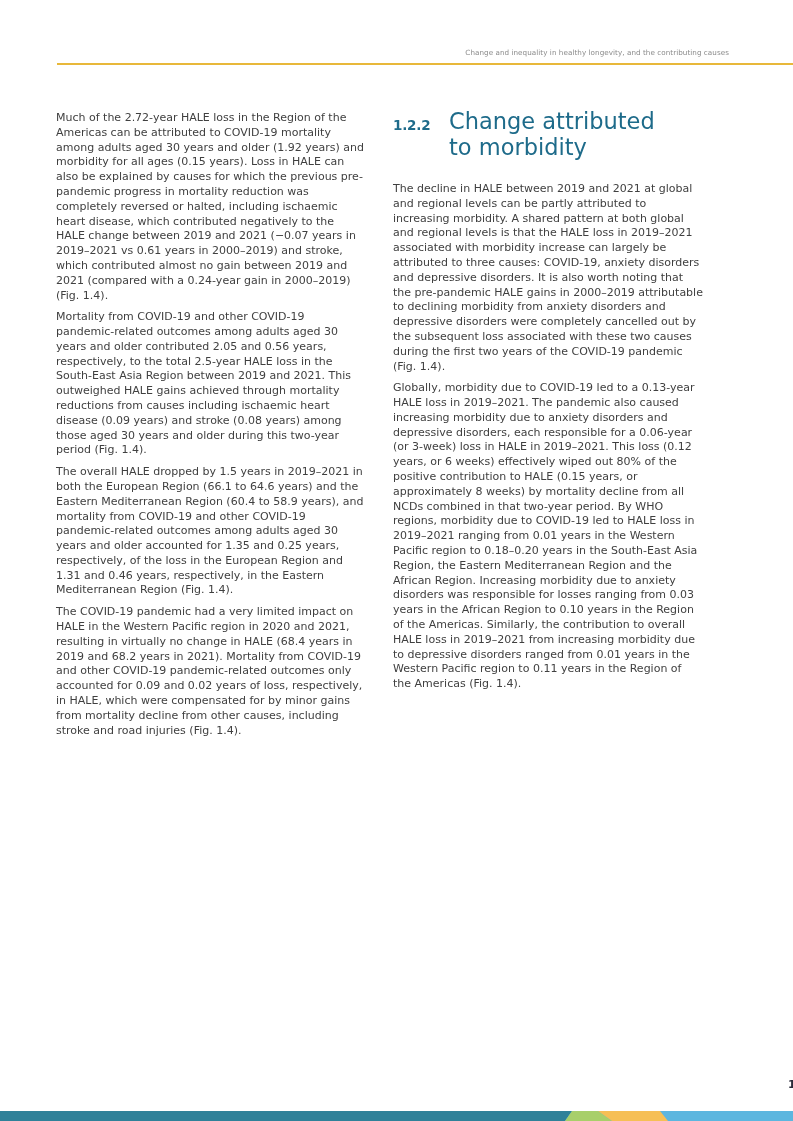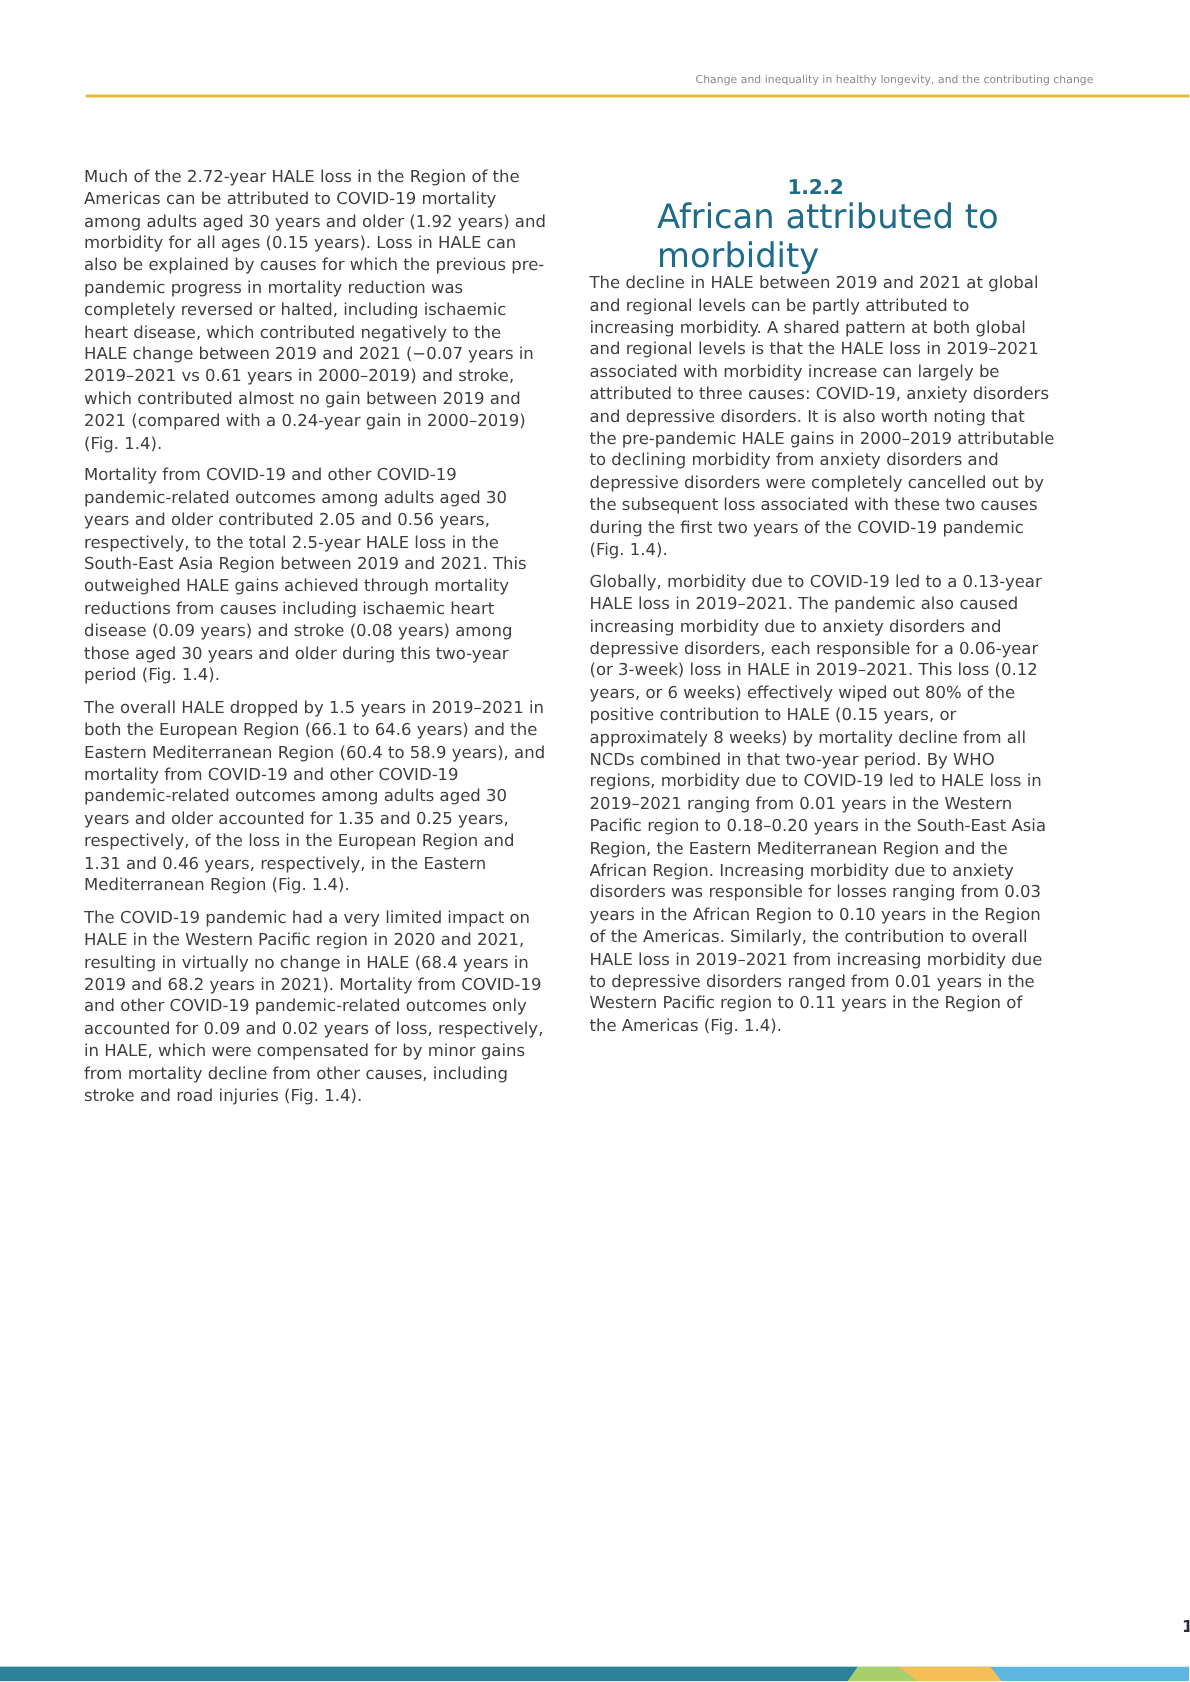--- a/index.html
+++ b/index.html
@@ -20,54 +20,54 @@
   }
   .col {
     position: absolute; top: 111px; width: 308px;
     font-size: 11px; line-height: 14.8px; color: #404040;
   }
   .col-left { left: 56px; }
   .col-right { left: 393px; top: 172px; width: 310px; margin-top: 10px; }
   .col p { margin: 0 0 6.9px 0; }
   .section-heading {
     position: absolute; left: 393px; top: 109px; width: 320px;
-    display: flex; align-items: center; flex-direction: column;
+    display: flex; align-items: flex-start;
   }
   .section-number {
     font-size: 13.5px; font-weight: bold; color: #1e6b8a;
     width: 56px; padding-top: 8px; letter-spacing: -0.2px;
   }
   .section-title {
     font-size: 22.5px; line-height: 25.5px; color: #1e6b8a;
     font-weight: normal; margin: 0; width: 230px;
   }
   .page-number {
     position: absolute; left: 788px; top: 1078px;
     font-size: 11px; font-weight: bold; color: #2b2b3a;
   }
   .footer-bar {
     position: absolute; left: 0; top: 1111px; width: 793px; height: 10px;
   }
 </style>
 </head>
 <body>
 
-<div class="running-head">Change and inequality in healthy longevity, and the contributing change</div>
+<div class="running-head">Change and inequality in healthy longevity, and the contributing causes</div>
 <div class="head-rule"></div>
 
 <div class="col col-left">
   <p>Much of the 2.72-year HALE loss in the Region of the Americas can be attributed to COVID-19 mortality among adults aged 30 years and older (1.92 years) and morbidity for all ages (0.15 years). Loss in HALE can also be explained by causes for which the previous pre-pandemic progress in mortality reduction was completely reversed or halted, including ischaemic heart disease, which contributed negatively to the HALE change between 2019 and 2021 (−0.07 years in 2019–2021 vs 0.61 years in 2000–2019) and stroke, which contributed almost no gain between 2019 and 2021 (compared with a 0.24-year gain in 2000–2019) (Fig. 1.4).</p>
   <p>Mortality from COVID-19 and other COVID-19 pandemic-related outcomes among adults aged 30 years and older contributed 2.05 and 0.56 years, respectively,  to the total 2.5-year HALE loss in the South-East Asia Region between 2019 and 2021. This outweighed HALE gains achieved through mortality reductions from causes including ischaemic heart disease (0.09 years) and stroke (0.08 years) among those aged 30 years and older during this two-year period (Fig. 1.4).</p>
   <p>The overall HALE dropped by 1.5 years in 2019–2021 in both the European Region (66.1 to 64.6 years) and the Eastern Mediterranean Region (60.4 to 58.9 years), and mortality from COVID-19 and other COVID-19 pandemic-related outcomes among adults aged 30 years and older accounted for 1.35 and 0.25 years, respectively, of the loss in the European Region and 1.31 and 0.46 years, respectively, in the Eastern Mediterranean Region (Fig. 1.4).</p>
   <p>The COVID-19 pandemic had a very limited impact on HALE in the Western Pacific region in 2020 and 2021, resulting in virtually no change in HALE (68.4 years in 2019 and 68.2 years in 2021). Mortality from COVID-19 and other COVID-19 pandemic-related outcomes only accounted for 0.09 and 0.02 years of loss, respectively, in HALE, which were compensated for by minor gains from mortality decline from other causes, including stroke and road injuries (Fig. 1.4).</p>
 </div>
 
 <div class="section-heading">
   <span class="section-number">1.2.2</span>
-  <h2 class="section-title">African attributed to morbidity</h2>
+  <h2 class="section-title">Change attributed to morbidity</h2>
 </div>
 
 <div class="col col-right">
   <p>The decline in HALE between 2019 and 2021 at global and regional levels can be partly attributed to increasing morbidity. A shared pattern at both global and regional levels is that the HALE loss in 2019–2021 associated with morbidity increase can largely be attributed to three causes: COVID-19, anxiety disorders and depressive disorders. It is also worth noting that the pre-pandemic HALE gains in 2000–2019 attributable  to declining morbidity from anxiety disorders and depressive disorders were completely cancelled out by the subsequent loss associated with these two causes during the first two years of the COVID-19 pandemic (Fig. 1.4).</p>
   <p>Globally, morbidity due to COVID-19 led to a 0.13-year HALE loss in 2019–2021. The pandemic also caused increasing morbidity due to anxiety disorders and depressive disorders, each responsible for a 0.06-year (or 3-week) loss in HALE in 2019–2021. This loss (0.12 years, or 6 weeks) effectively wiped out 80% of the positive contribution to HALE (0.15 years, or approximately 8 weeks) by mortality decline from all NCDs combined in that two-year period. By WHO regions, morbidity due to COVID-19 led to HALE loss in 2019–2021 ranging from 0.01 years in the Western Pacific region to 0.18–0.20 years in the South-East Asia Region, the Eastern Mediterranean Region and the African Region. Increasing morbidity due to anxiety disorders was responsible for losses ranging from 0.03 years in the African Region to 0.10 years in the Region of the Americas. Similarly, the contribution to overall HALE loss in 2019–2021 from increasing morbidity due to depressive disorders ranged from 0.01 years in the Western Pacific region to 0.11 years in the Region of the Americas (Fig. 1.4).</p>
 </div>
 
 <div class="page-number">11</div>
 
 <svg class="footer-bar" viewBox="0 0 793 10" preserveAspectRatio="none">

